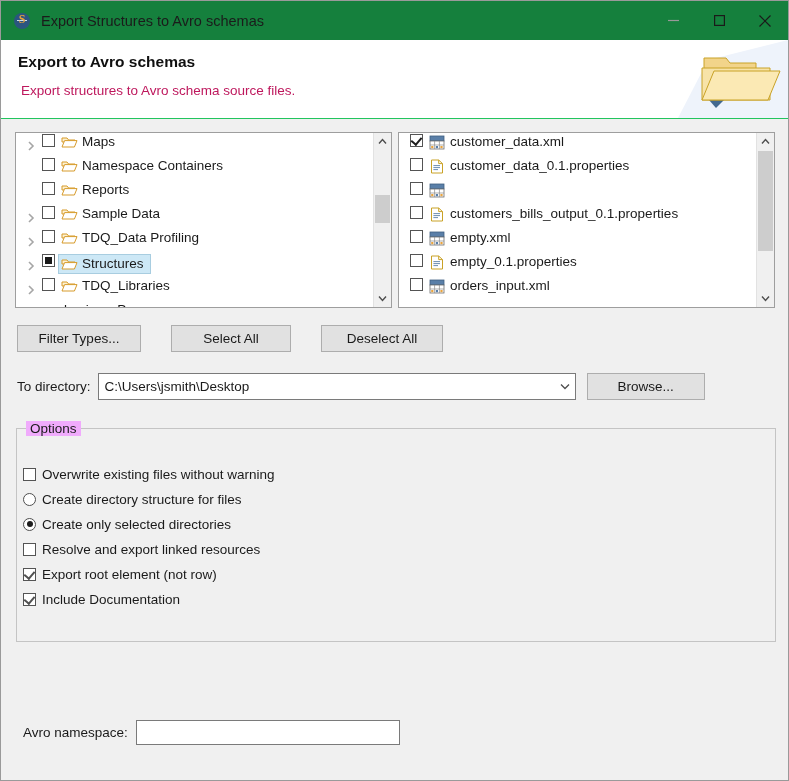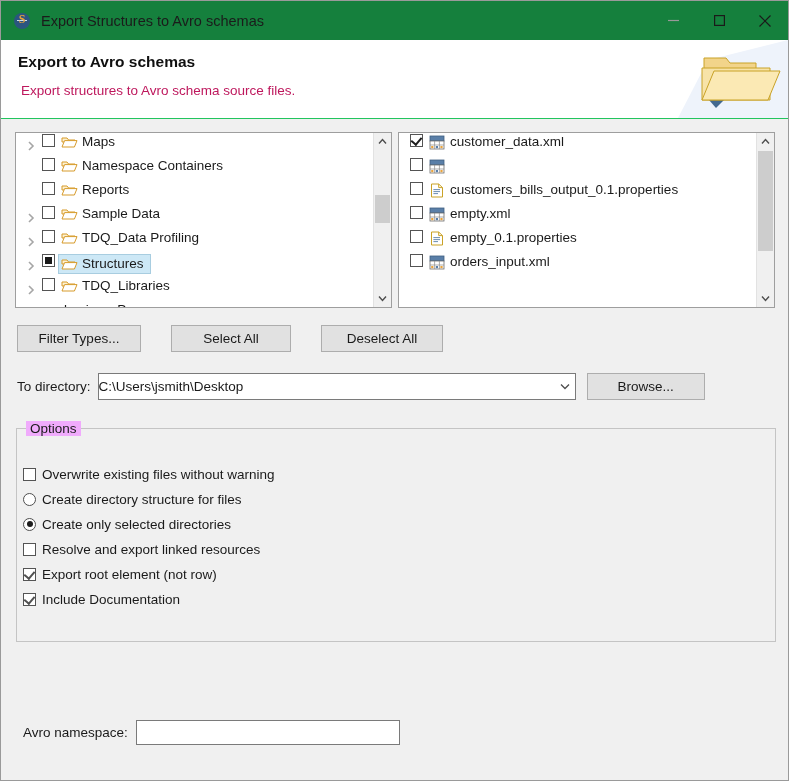--- a/index.html
+++ b/index.html
@@ -261,21 +261,21 @@
   .combo {
     width: 478px; height: 27px;
     background: #ffffff;
     border: 1px solid #7a7a7a;
     box-sizing: border-box;
     display: flex; align-items: center;
     position: relative;
   }
   .combo-value {
     font-size: 13.5px; color: #1a1a1a;
-    padding-left: 0;
+    padding-left: 6px;
     flex: 1 1 auto;
     white-space: nowrap; overflow: hidden;
   }
   .combo-arrow {
     width: 20px; height: 25px;
     display: flex; align-items: center; justify-content: center;
     flex: none;
   }
   .btn.browse {
     width: 118px;
@@ -533,20 +533,33 @@
                   <rect x="2.2" y="11" width="2.2" height="2.2" fill="#e8a33d"></rect>
                   <rect x="6.8" y="11" width="2.2" height="2.2" fill="#5a7fa8"></rect>
                   <rect x="11.4" y="11" width="2.2" height="2.2" fill="#e8a33d"></rect>
                 </svg>
               </div>
             <div class="row-label">customer_data.xml</div>
           </div>
           <div class="row">
             <div class="cb" style="margin-left:7px"></div>
             <div class="row-icon">
+                <svg width="14" height="15" viewBox="0 0 14 15">
+                  <path d="M1.5 1 h7.2 l3.8 3.6 v9.4 h-11 z" fill="#ffffff" stroke="#c9a227" stroke-width="1"></path>
+                  <path d="M8.7 1 v3.6 h3.8" fill="none" stroke="#c9a227" stroke-width="1"></path>
+                  <line x1="3.4" y1="6.6" x2="10" y2="6.6" stroke="#5a7fa8" stroke-width="0.9"></line>
+                  <line x1="3.4" y1="8.6" x2="10" y2="8.6" stroke="#5a7fa8" stroke-width="0.9"></line>
+                  <line x1="3.4" y1="10.6" x2="8" y2="10.6" stroke="#5a7fa8" stroke-width="0.9"></line>
+                </svg>
+              </div>
+            <div class="row-label">customer_data_0.1.properties</div>
+          </div>
+          <div class="row">
+            <div class="cb" style="margin-left:7px"></div>
+            <div class="row-icon">
                 <svg width="16" height="15" viewBox="0 0 16 15">
                   <rect x="1" y="1" width="14" height="5" fill="#5a7fa8" stroke="#3f5f80" stroke-width="0.8"></rect>
                   <rect x="1" y="6" width="14" height="8" fill="#ffffff" stroke="#6b6b6b" stroke-width="0.8"></rect>
                   <line x1="5.6" y1="6" x2="5.6" y2="14" stroke="#8a8a8a" stroke-width="0.7"></line>
                   <line x1="10.4" y1="6" x2="10.4" y2="14" stroke="#8a8a8a" stroke-width="0.7"></line>
                   <line x1="1" y1="10" x2="15" y2="10" stroke="#8a8a8a" stroke-width="0.7"></line>
                   <rect x="2.2" y="11" width="2.2" height="2.2" fill="#e8a33d"></rect>
                   <rect x="6.8" y="11" width="2.2" height="2.2" fill="#5a7fa8"></rect>
                   <rect x="11.4" y="11" width="2.2" height="2.2" fill="#e8a33d"></rect>
                 </svg>

